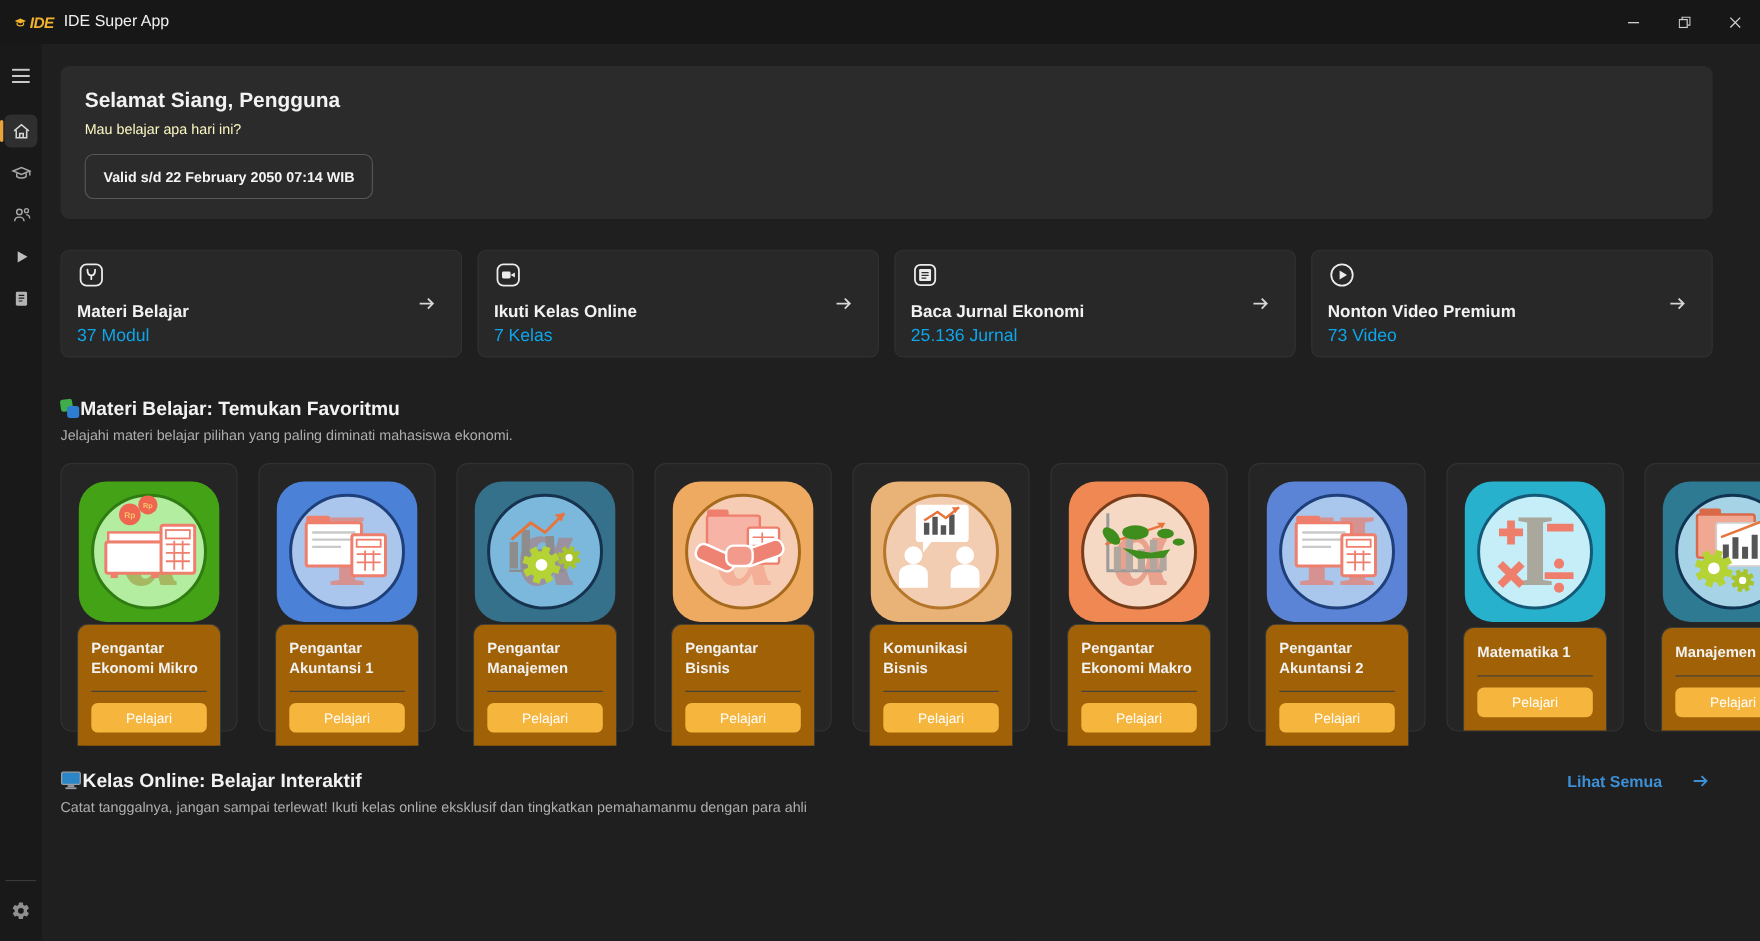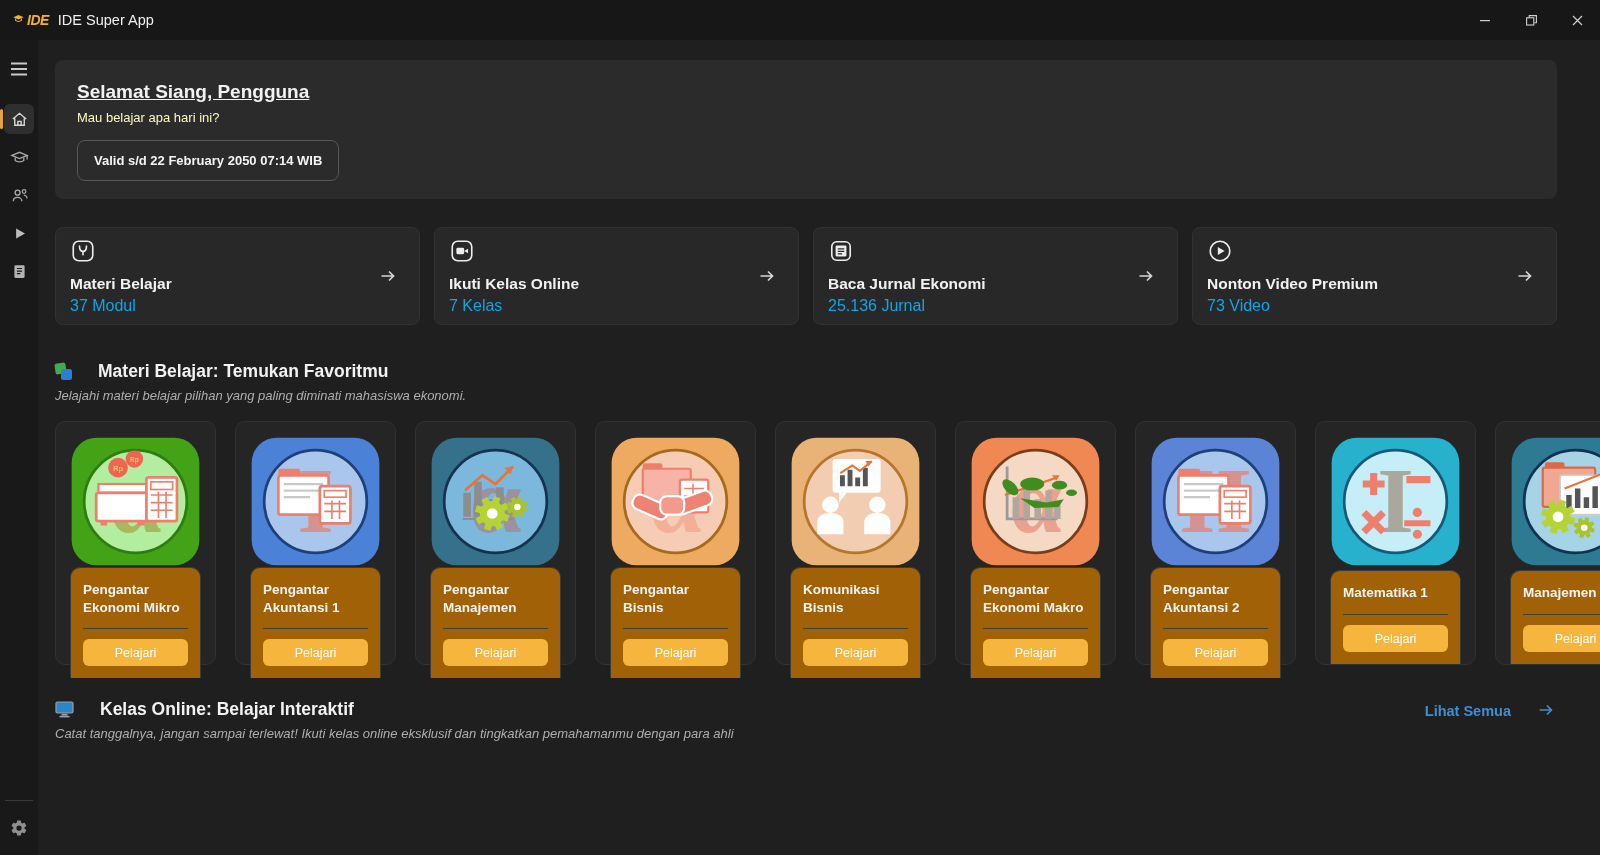--- a/index.html
+++ b/index.html
@@ -1,56 +1,56 @@
 <!DOCTYPE html>
 <html><head>
 <meta charset="utf-8">
 <style>
   * { box-sizing: border-box; }
   html,body { margin:0; padding:0; width:1600px; height:855px; overflow:hidden;
     background:#1f1f1f; color:#f2f2f2; font-family:"Liberation Sans", sans-serif; }
 
   
   .titlebar { height:40px; background:#171717; display:flex; align-items:center; padding-left:12px; }
-  .logo-mark { color:#f2b22e; font-weight:bold; font-style:italic; font-size:14px; letter-spacing:-0.5px; display:flex; gap:2px; }
+  .logo-mark { color:#f2b22e; font-weight:bold; font-style:italic; font-size:14px; letter-spacing:-0.5px; display:flex; align-items:center; gap:2px; }
   .app-title { margin-left:9px; font-size:14.5px; color:#f0f0f0; }
   .win-controls { margin-left:auto; display:flex; height:40px; }
   .win-btn { width:46px; height:40px; display:grid; place-items:center; background:transparent; border:none; cursor:default; }
 
   
   .app { display:flex; height:815px; }
   .sidebar { width:38px; background:#191919; display:flex; flex-direction:column; align-items:center; padding:10px 0 8px; flex:none; }
   .sb-btn { width:30px; height:30px; display:grid; place-items:center; margin:4px 0; border-radius:6px; position:relative; }
   .sb-btn.hamburger { margin-bottom:16px; }
   .sb-btn.active { background:#2f2f2f; }
   .active-bar { position:absolute; left:-4px; top:5px; width:3px; height:20px; background:#e8a33d; border-radius:2px; }
   .sb-spacer { flex:1; }
   .sb-divider { width:28px; height:1px; background:#3a3a3a; margin:4px 0 8px; }
 
   .content { flex:1; padding:20px 43px 0 17px; overflow:hidden; }
 
   
   .greeting { background:#2b2b2b; border-radius:8px; padding:21px 22px 18px; }
-  .greeting-title { font-size:19px; font-weight:bold;text-decoration:underline; }
+  .greeting-title { font-size:19px; font-weight:bold; }
   .greeting-sub { font-size:13px; color:#fef9c3; margin-top:7px; }
   .valid-badge { display:inline-block; margin-top:15px; border:1px solid #585858; border-radius:8px;
     padding:12px 16px; font-size:13px; font-weight:bold; color:#f4f4f4; }
 
   
   .feature-grid { display:grid; grid-template-columns:1fr 1fr 1fr 1fr; gap:26px 14px; margin-top:28px; }
   .feature-card { background:#282828; border:1px solid #323232; border-radius:8px; height:98px;
     padding:12px 20px 12px 14px; display:flex; align-items:center; }
   .feature-main { flex:1; }
   .feature-title { font-size:15.5px; font-weight:bold; margin-top:7px; }
   .feature-sub { font-size:16px; color:#0ea5e9; margin-top:4px; }
 
   
   .section-header { margin-top:36px; }
-  .section-title { font-size:17.5px; font-weight:bold; display:flex; align-items:center; gap:26px; }
-  .section-sub { font-size:13px; color:#aeaeae; margin-top:6px;font-style:italic; }
+  .section-title { font-size:17.5px; font-weight:bold; display:flex; align-items:center; gap:1px; }
+  .section-sub { font-size:13px; color:#aeaeae; margin-top:6px; }
   .books-icon { position:relative; width:17px; height:17px; flex:none; }
   .books-icon .b1 { position:absolute; left:0; top:0; width:11px; height:11px; background:#3fae4a; border-radius:2.5px; transform:rotate(-8deg); }
   .books-icon .b2 { position:absolute; right:0; bottom:0; width:11px; height:11px; background:#2d7dd2; border-radius:2.5px; }
 
   
   .course-row { display:flex; gap:19px; margin-top:18px; margin-right:-43px; }
   .course-card { flex:none; width:161px; height:244px; background:#252525; border:1px solid #323232;
     border-radius:10px; padding:14px 14px 0; display:flex; flex-direction:column; }
   .course-art { width:131px; height:131px; margin:0 auto; flex:none; }
   .course-art svg { display:block; width:131px; height:131px; }

